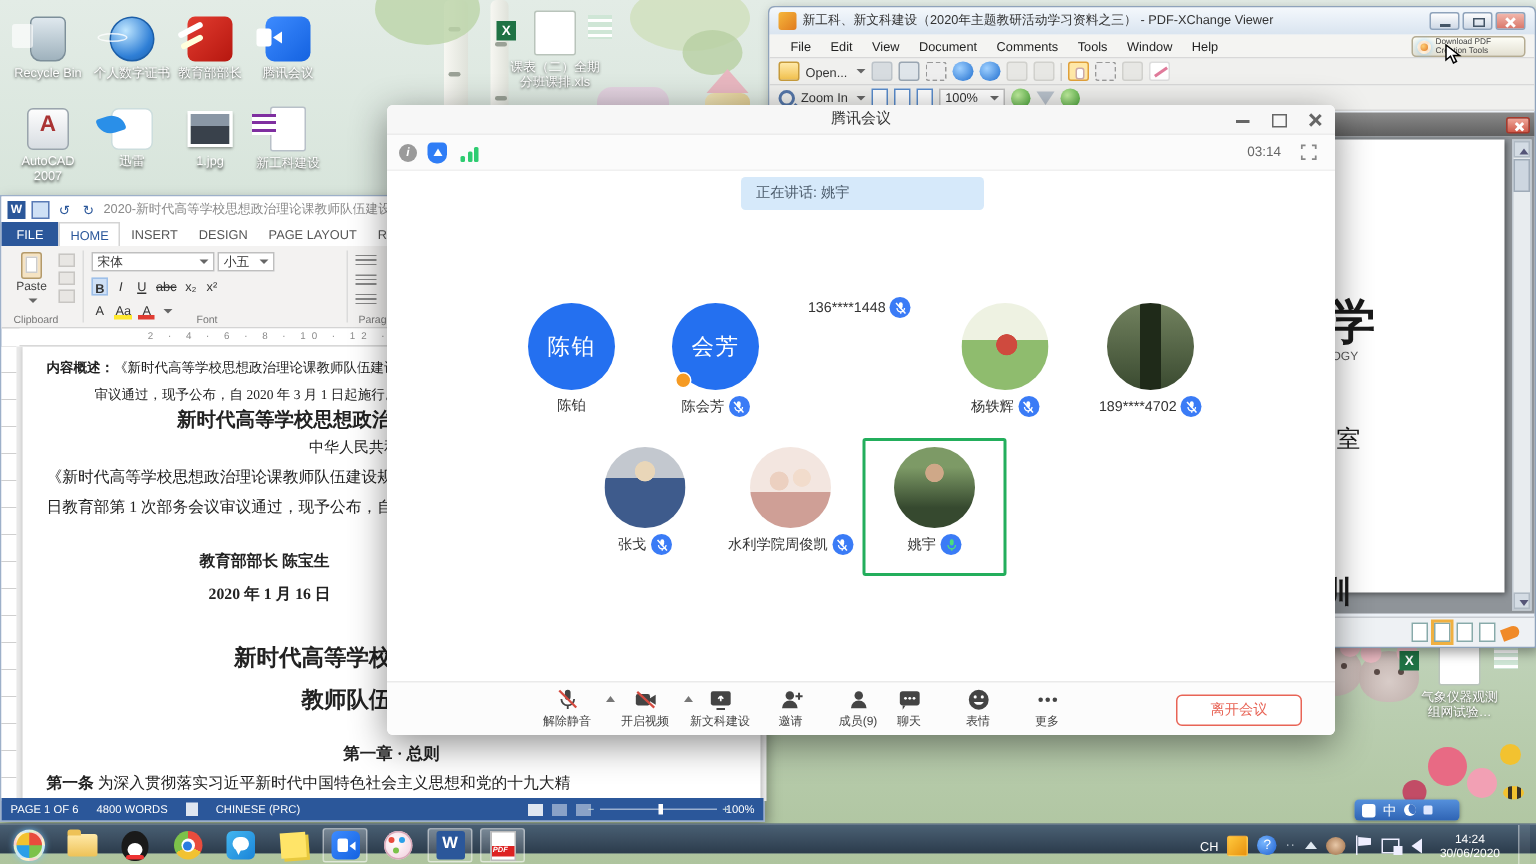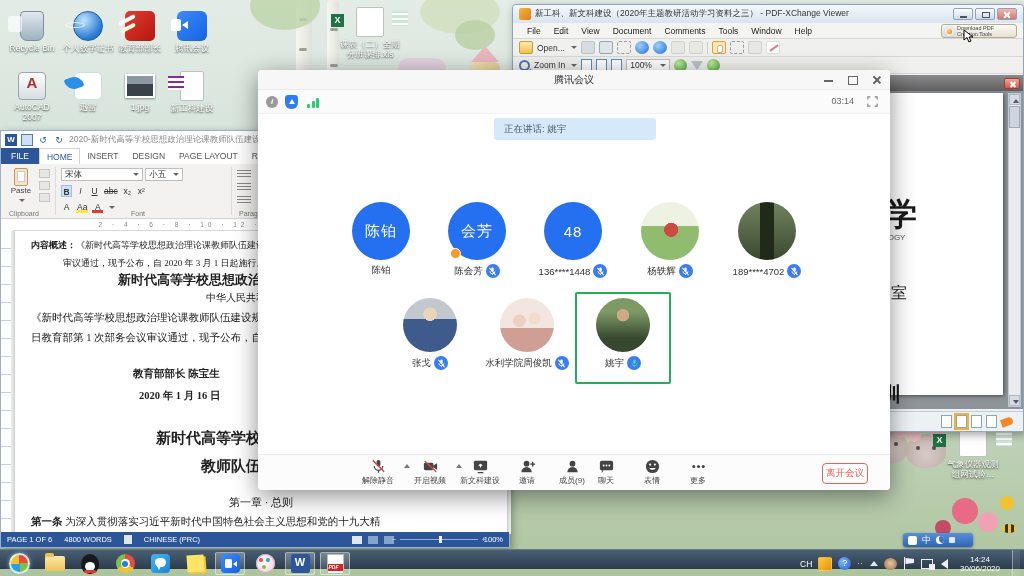--- a/index.html
+++ b/index.html
@@ -187,21 +187,21 @@
 .micb .ms{stroke:#fff;stroke-width:1.1;fill:none}
 .micb .slash{stroke:#fff;stroke-width:1.3}
 .micb.active .mb{fill:#49e07c}
 .micb.active .ms{stroke:#49e07c}
 .micb.active .slash{display:none}
 .m-toolbar{position:absolute;left:0;bottom:0;width:100%;height:36px;background:#fcfcfc;border-top:1px solid #eaeaea}
 .mt-item{position:absolute;top:3px;width:44px;text-align:center;cursor:pointer;color:#333}
 .mt-item svg{width:17px;height:17px;display:block;margin:0 auto}
 .mt-label{font-size:8px;color:#444;margin-top:0px;white-space:nowrap}
 .mt-caret{position:absolute;top:9px;width:0;height:0;border-left:3.5px solid transparent;border-right:3.5px solid transparent;border-bottom:4px solid #777;cursor:pointer}
-.m-leave{position:absolute;right:22px;top:8px;border:1px solid #e86456;color:#e86456;background:#fff;border-radius:4px;font-size:9.5px;padding:3px 3px;cursor:pointer}
+.m-leave{position:absolute;right:22px;top:8px;border:1px solid #e86456;color:#e86456;background:#fff;border-radius:4px;font-size:9.5px;padding:3px 22px;cursor:pointer}
 
 
 #taskbar{position:absolute;left:0;top:549px;width:1024px;height:20px;background:linear-gradient(180deg,rgba(70,92,114,.96),rgba(38,54,72,.96));border-top:1px solid rgba(160,180,200,.5);z-index:40}
 .tb-item{position:absolute;top:2px;width:30px;height:23px;display:flex;align-items:center;justify-content:center;border-radius:2px;cursor:pointer}
 .tb-item.active{background:linear-gradient(180deg,rgba(255,255,255,.28),rgba(255,255,255,.08));border:1px solid rgba(255,255,255,.45)}
 .orb{width:21px;height:21px;border-radius:50%;background:conic-gradient(#e84c3d 0 25%,#7cc24a 0 50%,#2a9fe8 0 75%,#f2c230 0 100%);border:2px solid rgba(255,255,255,.75);box-shadow:0 0 4px rgba(120,200,255,.8)}
 .tb-folder{width:20px;height:15px;background:linear-gradient(180deg,#ffe9a8,#eec257);border-radius:2px;position:relative}
 .tb-folder:before{content:"";position:absolute;left:0;top:-3px;width:9px;height:4px;background:#eec257;border-radius:2px 2px 0 0}
 .tb-qq{width:18px;height:20px;background:#1a1a1a;border-radius:50% 50% 46% 46%;position:relative}
 .tb-qq i{position:absolute;left:4px;top:8px;width:10px;height:9px;background:#fff;border-radius:50%}
@@ -423,21 +423,21 @@
         <div class="dl" style="left:16px;top:8px;font-size:9px"><b>内容概述：</b><span>《新时代高等学校思想政治理论课教师队伍建设规定》已经教育部部务会议</span></div>
         <div class="dl" style="left:48px;top:26px;font-size:9px">审议通过，现予公布，自 2020 年 3 月 1 日起施行。</div>
         <div class="dl c" style="top:40px;font-size:13px;font-weight:bold">新时代高等学校思想政治理论课教师队伍建设规定</div>
         <div class="dl c" style="top:60px;font-size:10px">中华人民共和国教育部令</div>
         <div class="dl" style="left:16px;top:80px;font-size:10.5px">《新时代高等学校思想政治理论课教师队伍建设规定》已经 2019 年 12 月 30</div>
         <div class="dl" style="left:16px;top:100px;font-size:10.5px">日教育部第 1 次部务会议审议通过，现予公布，自 2020 年 3 月 1 日起施行。</div>
         <div class="dl" style="left:118px;top:136px;font-size:10.5px;font-weight:bold">教育部部长 陈宝生</div>
         <div class="dl" style="left:124px;top:158px;font-size:10.5px;font-weight:bold">2020 年 1 月 16 日</div>
         <div class="dl c" style="top:198px;font-size:15px;font-weight:bold">新时代高等学校思想政治理论课</div>
         <div class="dl c" style="top:226px;font-size:15px;font-weight:bold">教师队伍建设规定</div>
-        <div class="dl c" style="top:264px;font-size:11px;font-weight:normal">第一章 · 总则</div>
+        <div class="dl c" style="top:264px;font-size:11px;font-weight:bold">第一章 · 总则</div>
         <div class="dl" style="left:16px;top:284px;font-size:10.5px"><b>第一条</b> <span>为深入贯彻落实习近平新时代中国特色社会主义思想和党的十九大精</span></div>
       </div>
     </div>
     <div class="w-status">
       <span>PAGE 1 OF 6</span>
       <span>4800 WORDS</span>
       <span class="ws-ic" style="width:8px;height:9px"></span>
       <span>CHINESE (PRC)</span>
       <span class="ws-right">
         <span class="ws-ic"></span>
@@ -591,24 +591,20 @@
             <svg viewBox="0 0 14 14">
               <rect class="mb" x="5.4" y="2" width="3.2" height="5.2" rx="1.6"></rect>
               <path class="ms" d="M3.8 6.8a3.2 3.2 0 0 0 6.4 0"></path>
               <line class="ms" x1="7" y1="10" x2="7" y2="11.6"></line>
               <line class="slash" x1="3" y1="2.5" x2="11" y2="11.5"></line>
             </svg>
           </span>
         </div>
     </div>
     <div class="prt r1" style="left:267px">
-      <div class="av">
-          <div class="avbg" style="background:#2470f0"></div>
-          <span class="avtxt">48</span>
-        </div>
       <div class="pname">
           <span>136****1448</span>
           <span class="micb muted">
             <svg viewBox="0 0 14 14">
               <rect class="mb" x="5.4" y="2" width="3.2" height="5.2" rx="1.6"></rect>
               <path class="ms" d="M3.8 6.8a3.2 3.2 0 0 0 6.4 0"></path>
               <line class="ms" x1="7" y1="10" x2="7" y2="11.6"></line>
               <line class="slash" x1="3" y1="2.5" x2="11" y2="11.5"></line>
             </svg>
           </span>

